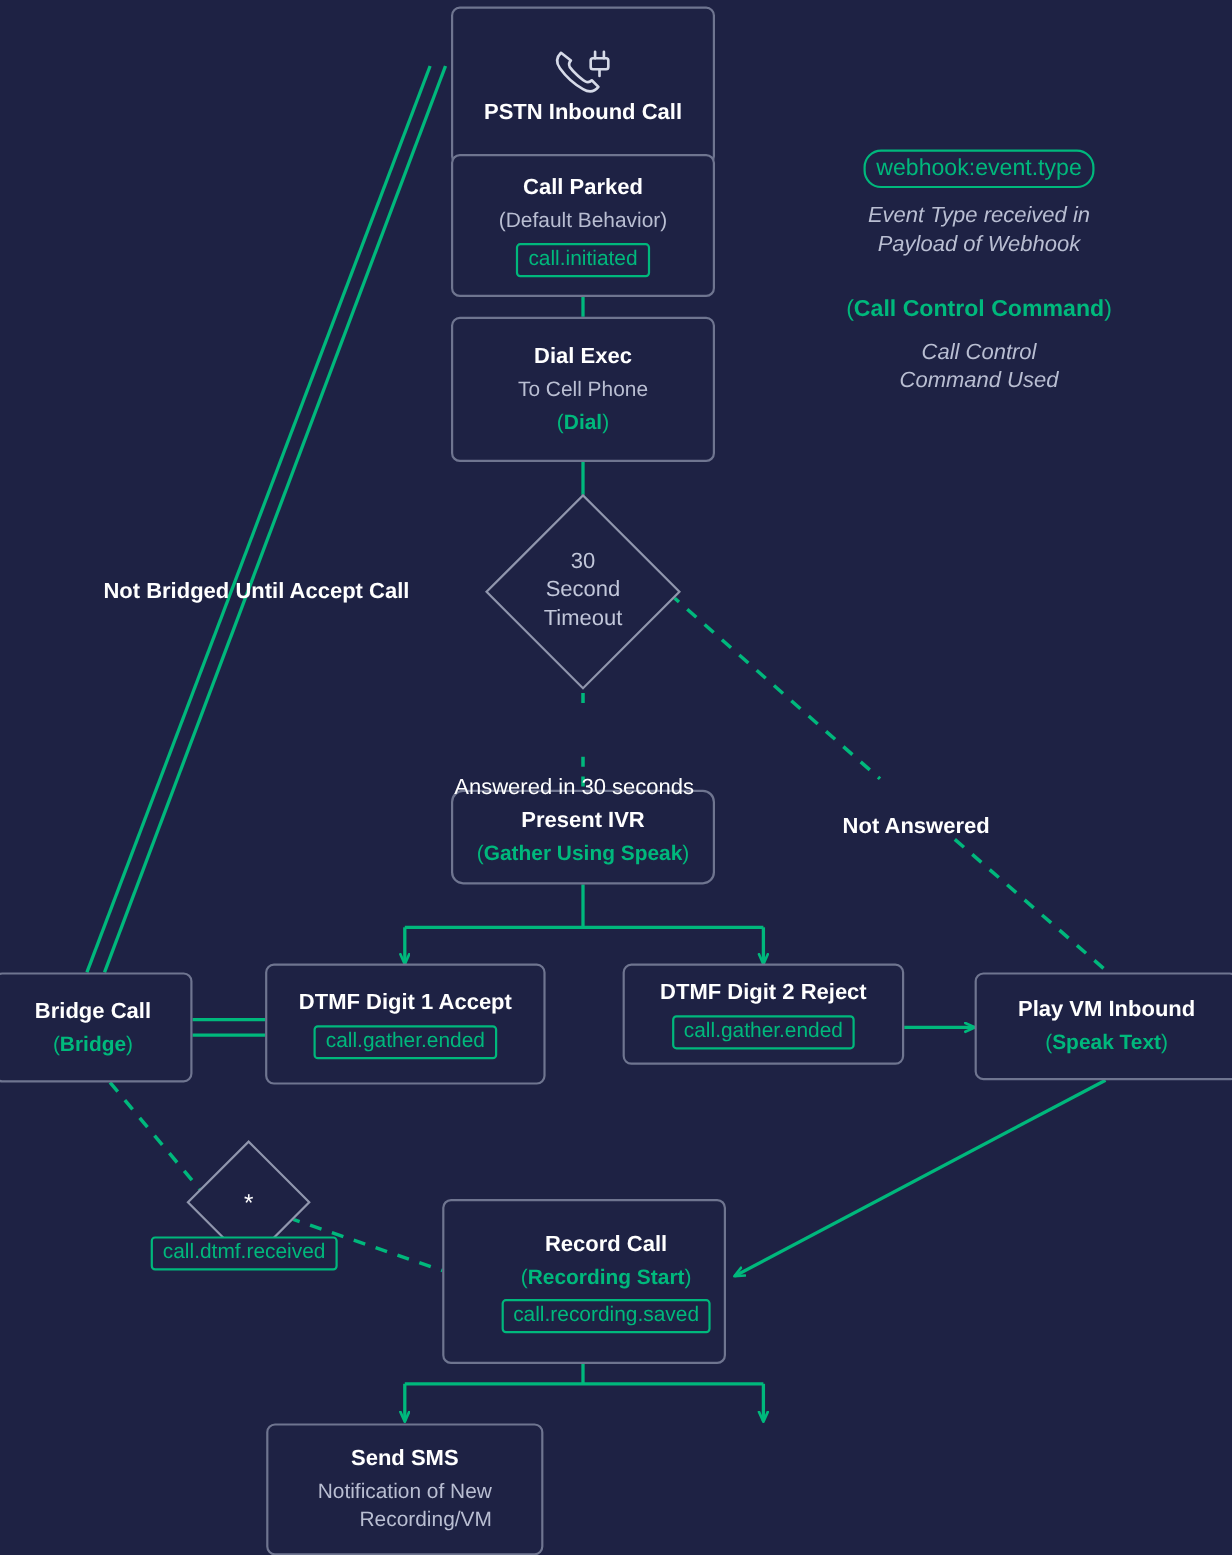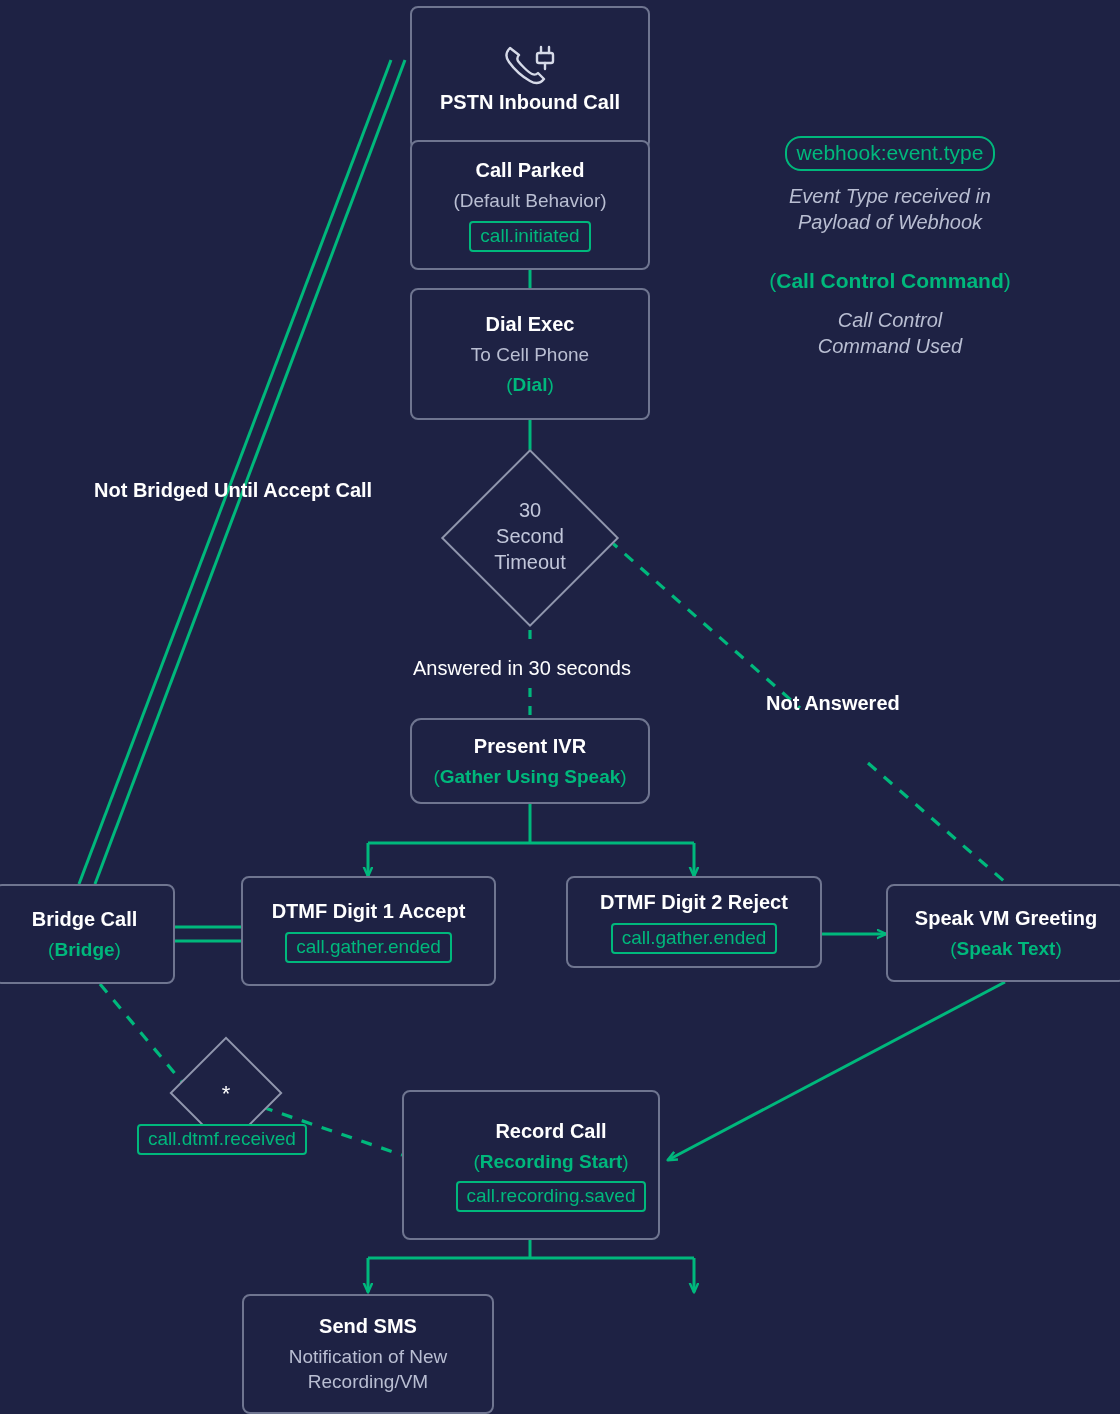--- a/index.html
+++ b/index.html
@@ -33,21 +33,21 @@
     border:2px solid #00b87c;
     border-radius:4px;
     color:#00b87c;
     font-size:19px;
     padding:2px 9px 3px 9px;
     margin-top:8px;
     background:transparent;
     white-space:nowrap;
   }
   .plainlabel{
-    position:absolute;color:#ffffff;font-size:20px;z-index:4;white-space:nowrap;
+    position:absolute;color:#ffffff;font-size:20px;z-index:4;white-space:nowrap;margin-top:48px;
   }
   .plainlabel.bold{font-weight:bold;}
   .legend{position:absolute;z-index:4;text-align:center;}
   .legend .boxed{
     display:inline-block;border:2px solid #00b87c;border-radius:16px;
     color:#00b87c;font-size:21px;padding:3px 10px 4px 10px;
   }
   .legend .desc{
     color:#b9bed2;font-style:italic;font-size:20px;line-height:1.3;margin-top:12px;
   }
@@ -175,35 +175,35 @@
     <div class="ttl">DTMF Digit 1 Accept</div>
     <span class="evt">call.gather.ended</span>
   </div>
 
   <div class="node" style="left:566px;top:876px;width:256px;height:92px;">
     <div class="ttl">DTMF Digit 2 Reject</div>
     <span class="evt">call.gather.ended</span>
   </div>
 
   <div class="node" style="left:886px;top:884px;width:240px;height:98px;">
-    <div class="ttl">Speak VM Greeting</div>
+    <div class="ttl">Play VM Inbound</div>
     <div class="cmd"><span class="paren">(</span><b>Speak Text</b><span class="paren">)</span></div>
   </div>
 
   <div class="diamond" style="left:186px;top:1053px;width:80px;height:80px;"></div>
   <div class="diamond-text" style="left:186px;top:1080px;width:80px;font-size:22px;color:#ffffff;">*</div>
   <div class="floatevt" style="left:137px;top:1124px;">call.dtmf.received</div>
 
   <div class="node" style="left:402px;top:1090px;width:258px;height:150px;padding-left:40px;">
     <div class="ttl">Record Call</div>
     <div class="cmd"><span class="paren">(</span><b>Recording Start</b><span class="paren">)</span></div>
     <span class="evt">call.recording.saved</span>
   </div>
 
-  <div class="node" style="left:242px;top:1294px;width:252px;height:120px;">
+  <div class="node" style="left:242px;top:1294px;width:252px;height:120px;text-align:right;">
     <div class="ttl">Send SMS</div>
     <div class="sub" style="white-space:pre-line;">Notification of New
 Recording/VM</div>
   </div>
 
 
   <div class="plainlabel bold" style="left:94px;top:479px;">Not Bridged Until Accept Call</div>
   <div class="plainlabel" style="left:413px;top:657px;">Answered in 30 seconds</div>
   <div class="plainlabel bold" style="left:766px;top:692px;">Not Answered</div>
 

